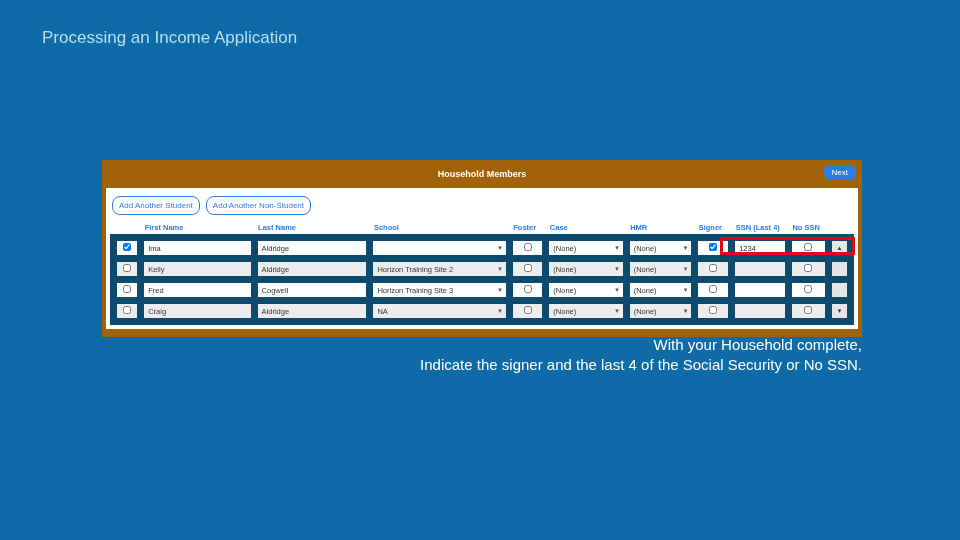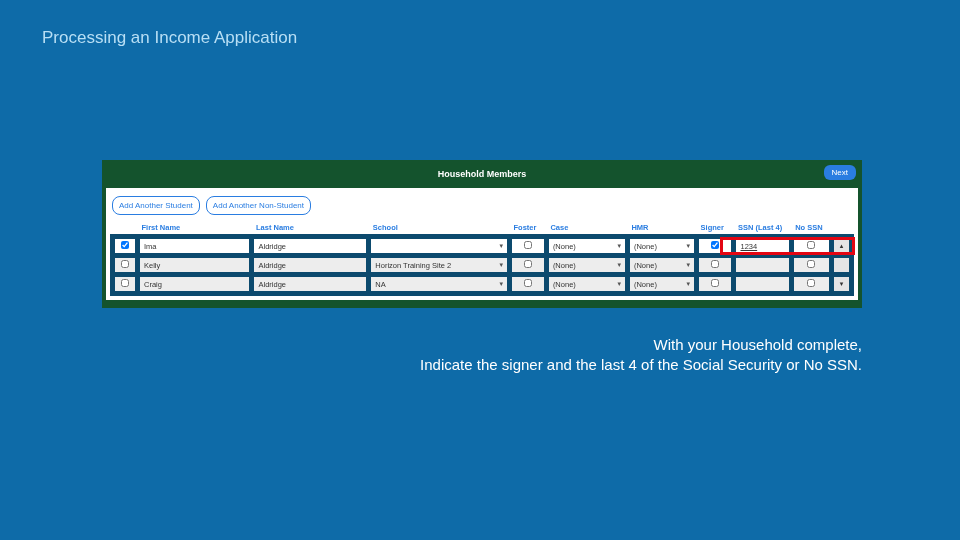--- a/index.html
+++ b/index.html
@@ -17,21 +17,21 @@
     left: 42px;
     color: #b8dff5;
     font-size: 17px;
     font-weight: 400;
   }
   .app-panel {
     position: absolute;
     top: 160px;
     left: 102px;
     width: 760px;
-    background: #14532d;
+    background: #a16207;
     padding: 4px 4px 8px 4px;
   }
   .titlebar {
     display: flex;
     align-items: center;
     height: 20px;
     position: relative;
   }
   .titlebar-text {
     color: #fff;
@@ -77,21 +77,21 @@
   }
   table.grid th {
     color: #2a7de1;
     font-weight: 600;
     text-align: left;
     padding: 2px 4px;
     border-bottom: 2px solid #f97316;
     background: #fff;
   }
   table.grid td {
-    border: 5px solid #0c4a6e;
+    border: 7px solid #0c4a6e;
     padding: 2px 4px;
     background: #fff;
     color: #333;
     height: 14px;
   }
   table.grid tr.alt td { background: #ededed; }
   .chk { width: 14px; text-align: center; }
   .chk input { width: 8px; height: 8px; }
   .dd::after { content: "▾"; float: right; color: #555; font-size: 7px; }
   .ssn-cell { position: relative; text-decoration: underline; }
@@ -189,20 +189,33 @@
           <td>Aldridge</td>
           <td class="dd">Horizon Training Site 2</td>
           <td class="chk"><input type="checkbox" style=""></td>
           <td class="dd">(None)</td>
           <td class="dd">(None)</td>
           <td class="chk"><input type="checkbox" style=""></td>
           <td></td>
           <td class="chk"><input type="checkbox" style=""></td>
           <td class="scroll-cell"></td>
         </tr>
+        <tr>
+          <td class="chk"><input type="checkbox" style=""></td>
+          <td>Fred</td>
+          <td>Cogwell</td>
+          <td class="dd">Horizon Training Site 3</td>
+          <td class="chk"><input type="checkbox" style=""></td>
+          <td class="dd">(None)</td>
+          <td class="dd">(None)</td>
+          <td class="chk"><input type="checkbox" style=""></td>
+          <td></td>
+          <td class="chk"><input type="checkbox" style=""></td>
+          <td class="scroll-cell"></td>
+        </tr>
         <tr class="alt">
           <td class="chk"><input type="checkbox" style=""></td>
           <td>Craig</td>
           <td>Aldridge</td>
           <td class="dd">NA</td>
           <td class="chk"><input type="checkbox" style=""></td>
           <td class="dd">(None)</td>
           <td class="dd">(None)</td>
           <td class="chk"><input type="checkbox" style=""></td>
           <td></td>

